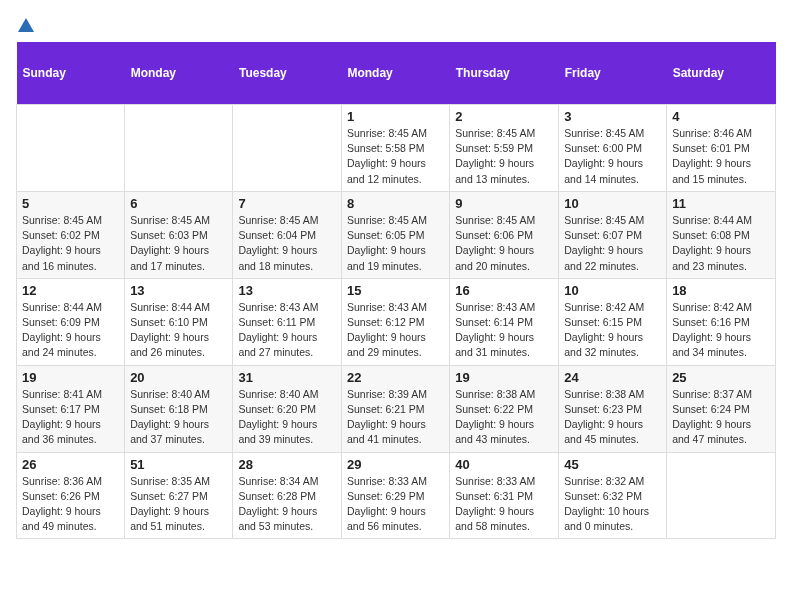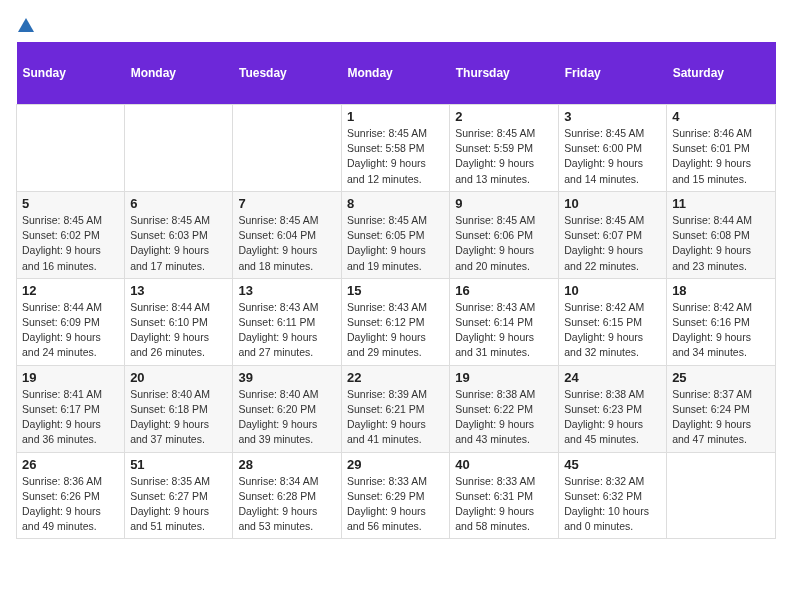--- a/index.html
+++ b/index.html
@@ -189,21 +189,21 @@
       <tr>
         <td>
           <div class="day-num">19</div>
           <div class="day-info">Sunrise: 8:41 AM<br>Sunset: 6:17 PM<br>Daylight: 9 hours and 36 minutes.</div>
         </td>
         <td>
           <div class="day-num">20</div>
           <div class="day-info">Sunrise: 8:40 AM<br>Sunset: 6:18 PM<br>Daylight: 9 hours and 37 minutes.</div>
         </td>
         <td>
-          <div class="day-num">39</div>
+          <div class="day-num">31</div>
           <div class="day-info">Sunrise: 8:40 AM<br>Sunset: 6:20 PM<br>Daylight: 9 hours and 39 minutes.</div>
         </td>
         <td>
           <div class="day-num">22</div>
           <div class="day-info">Sunrise: 8:39 AM<br>Sunset: 6:21 PM<br>Daylight: 9 hours and 41 minutes.</div>
         </td>
         <td>
           <div class="day-num">19</div>
           <div class="day-info">Sunrise: 8:38 AM<br>Sunset: 6:22 PM<br>Daylight: 9 hours and 43 minutes.</div>
         </td>

